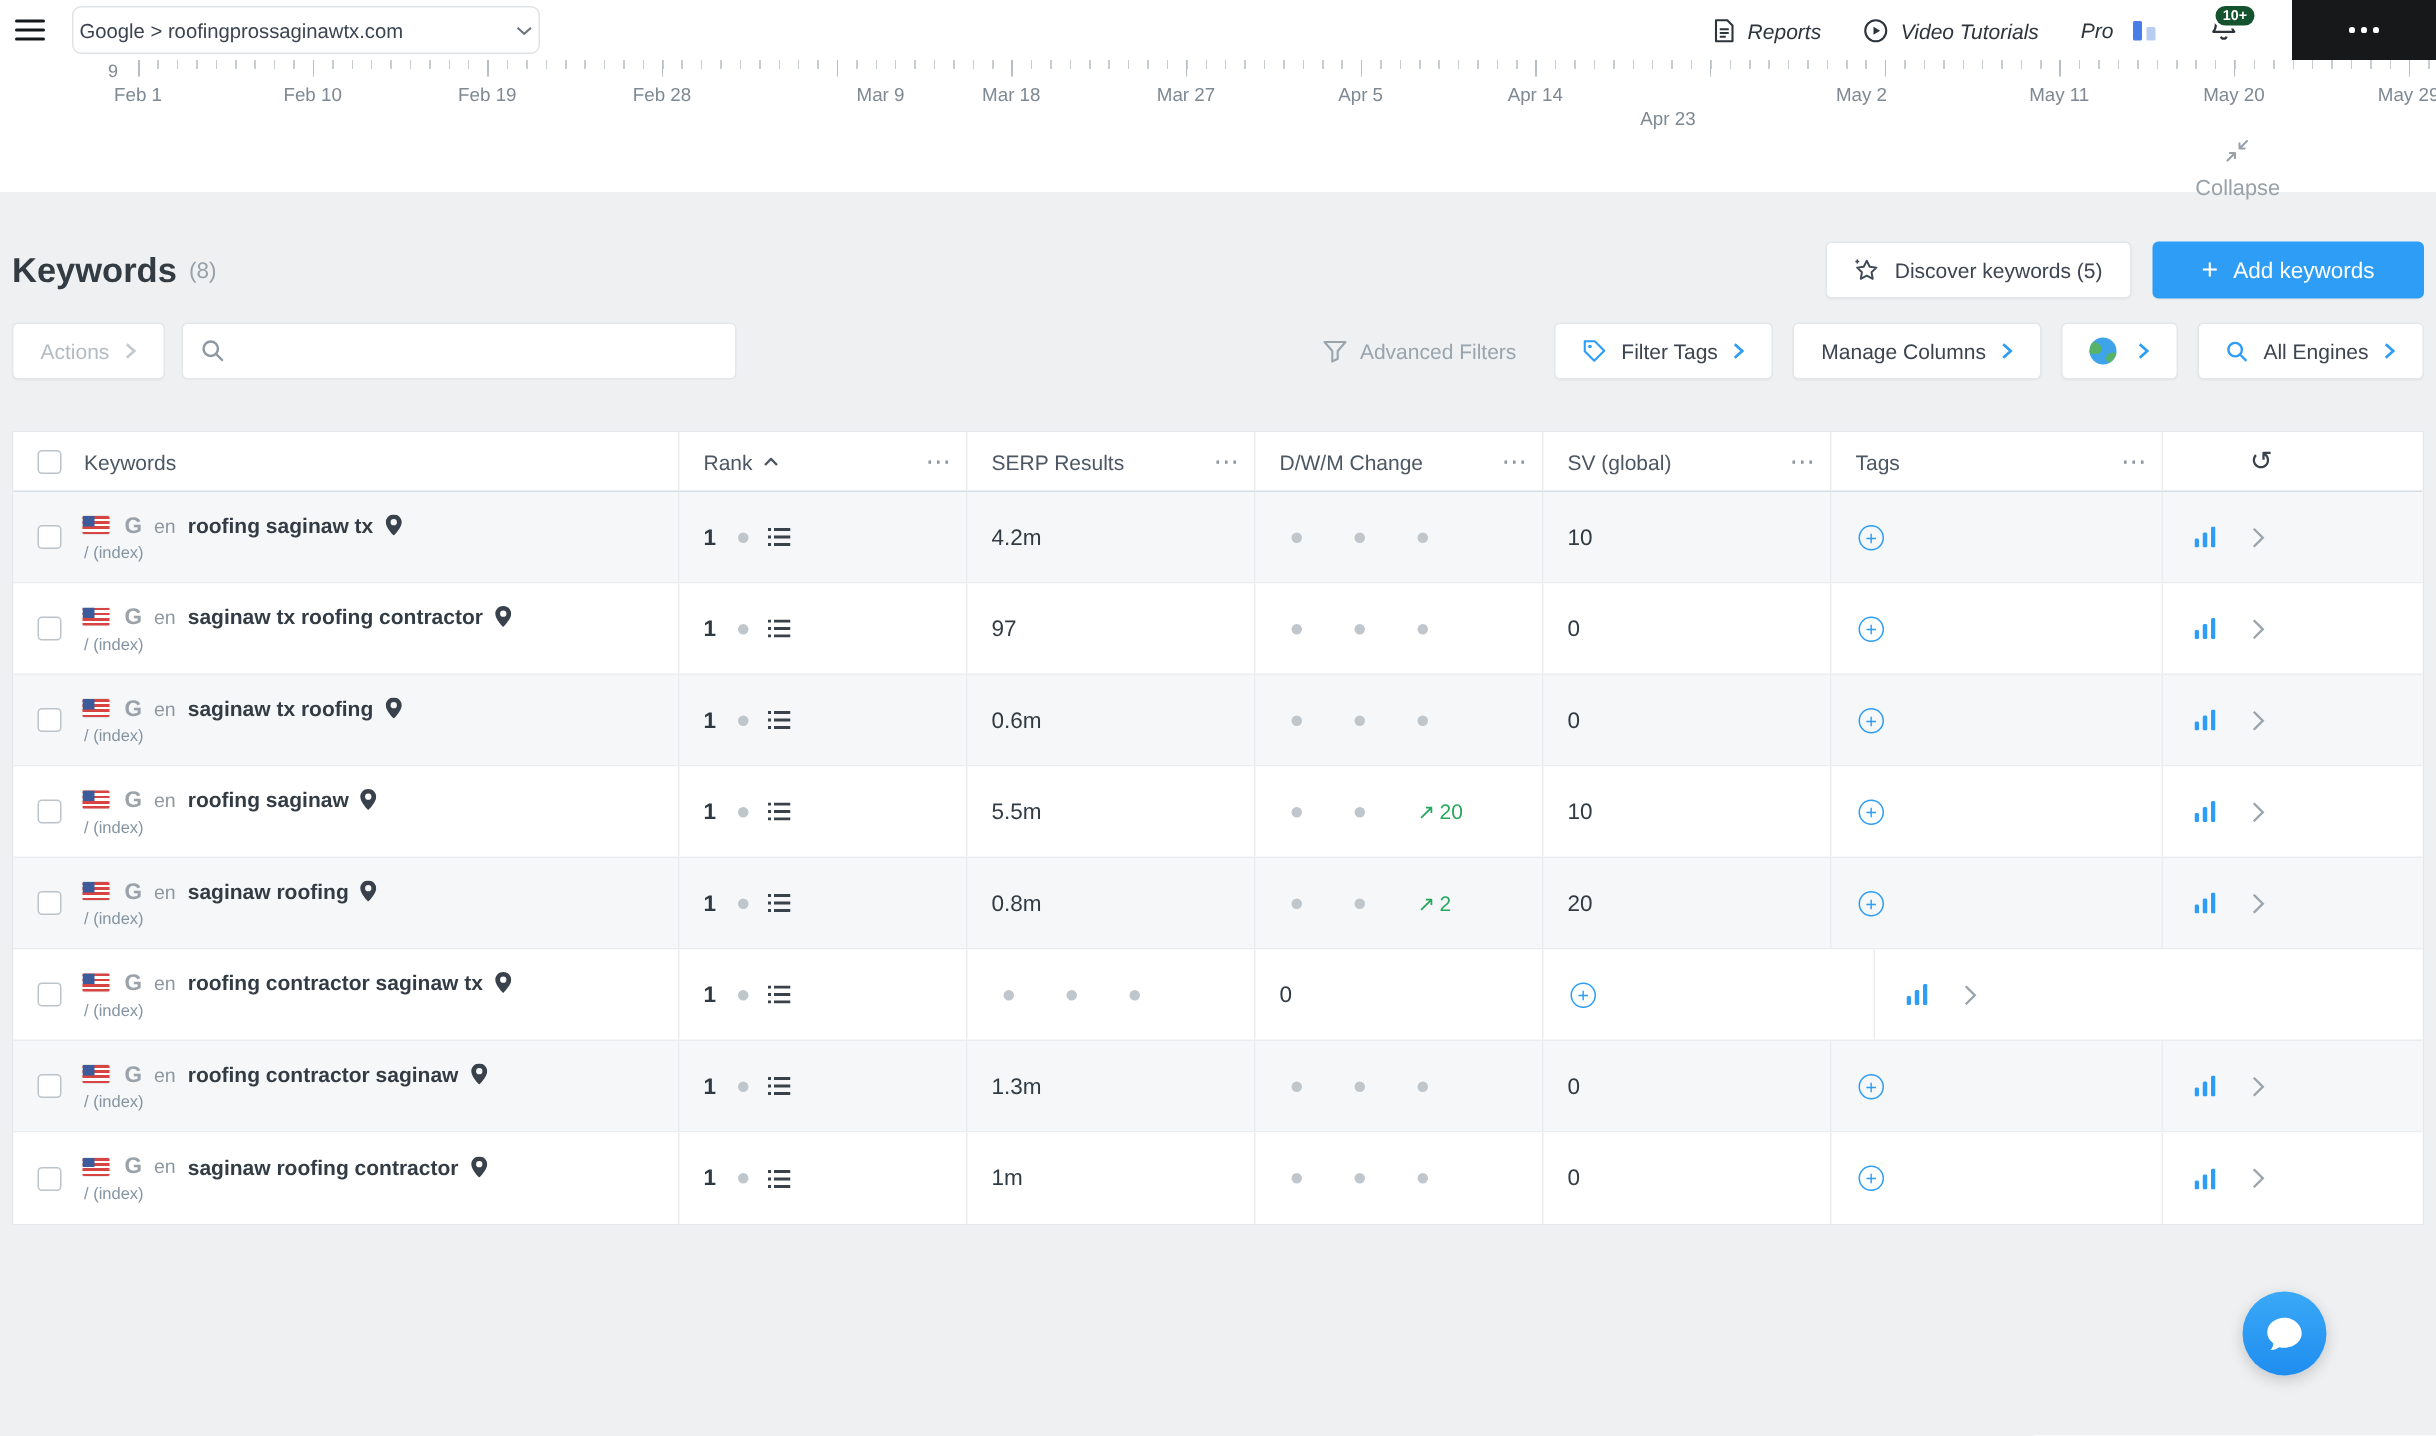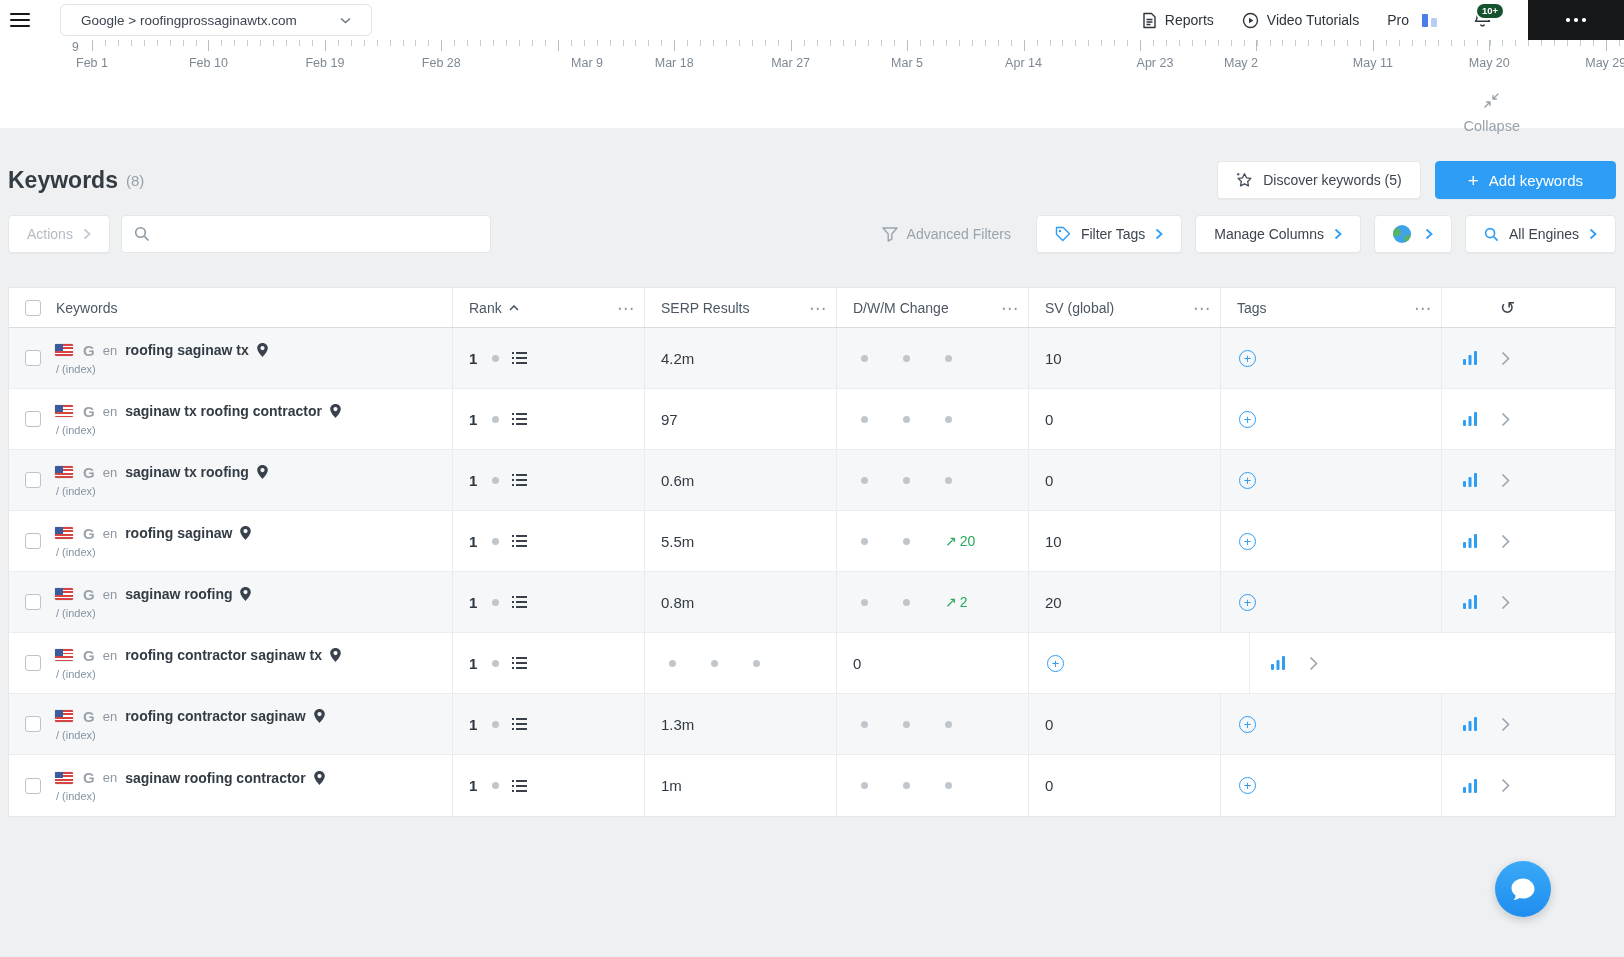--- a/index.html
+++ b/index.html
@@ -4,25 +4,25 @@
 <style>
   html,body{margin:0;padding:0;background:#fff;}
   *{box-sizing:border-box;}
   .app{width:1624px;height:957px;position:relative;overflow:hidden;background:#eef0f2;
        font-family:"Liberation Sans","DejaVu Sans",sans-serif;color:#333c45;}
 
   
   .topbar{height:40px;background:#fff;display:flex;align-items:center;position:relative;z-index:5;}
   .hamb{width:20px;display:flex;flex-direction:column;gap:3.5px;margin-left:10px;cursor:pointer;}
   .hamb i{height:2.6px;background:#15181b;border-radius:1px;display:block;}
-  .proj-select{margin-left:30px;width:312px;height:32px;border:1px solid #dfe3e6;border-radius:6px;
+  .proj-select{margin-left:18px;width:312px;height:32px;border:1px solid #dfe3e6;border-radius:6px;
        background:#fff;display:flex;align-items:center;justify-content:space-between;
-       padding:0 20px;font-size:13.5px;color:#3c4450;cursor:pointer;}
+       padding:0 4px;font-size:13.5px;color:#3c4450;cursor:pointer;}
   .tb-right{margin-left:auto;display:flex;align-items:center;height:100%;}
-  .tb-item{display:flex;align-items:flex-start;gap:8px;font-size:14px;color:#2c343c;cursor:pointer;}
+  .tb-item{display:flex;align-items:flex-end;gap:8px;font-size:14px;color:#2c343c;cursor:pointer;font-style:italic;}
   .mr28{margin-right:28px;} .mr12{margin-right:12px;} .mr34{margin-right:34px;} .mr36{margin-right:36px;}
   .bell-wrap{position:relative;}
   .badge{position:absolute;top:-6px;right:-13px;background:#14532d;color:#fff;font-size:9.5px;
        font-weight:700;padding:2px 5px;border-radius:9px;border:2px solid #fff;line-height:1;}
   .overflow-btn{width:96px;height:40px;background:#16181a;display:flex;align-items:center;
        justify-content:center;gap:4.5px;cursor:pointer;}
   .overflow-btn i{width:3.5px;height:3.5px;border-radius:50%;background:#fff;display:block;}
 
   
   .chart-panel{height:88px;background:#fff;position:relative;}
@@ -165,23 +165,23 @@
     <div class="ticks-major"></div>
     <span class="y-label">9</span>
     <div id="timeline-dates">
         <span class="tl-date" style="left: 92px;">Feb 1</span>
         <span class="tl-date" style="left: 208.44px;">Feb 10</span>
         <span class="tl-date" style="left: 324.88px;">Feb 19</span>
         <span class="tl-date" style="left: 441.32px;">Feb 28</span>
         <span class="tl-date" style="left: 587px;">Mar 9</span>
         <span class="tl-date" style="left: 674.2px;">Mar 18</span>
         <span class="tl-date" style="left: 790.64px;">Mar 27</span>
-        <span class="tl-date" style="left: 907.08px;">Mar 5</span>
+        <span class="tl-date" style="left: 907.08px;">Apr 5</span>
         <span class="tl-date" style="left: 1023.52px;">Apr 14</span>
-        <span class="tl-date" style="left: 1155px;">Apr 23</span>
+        <span class="tl-date" style="left: 1112px; margin-top: 16px;">Apr 23</span>
         <span class="tl-date" style="left: 1241px;">May 2</span>
         <span class="tl-date" style="left: 1372.84px;">May 11</span>
         <span class="tl-date" style="left: 1489.28px;">May 20</span>
         <span class="tl-date" style="left: 1605.72px;">May 29</span>
       </div>
     <div class="collapse-btn">
       <svg width="17" height="17" viewBox="0 0 17 17" fill="none" stroke="#98a2aa" stroke-width="1.4" stroke-linecap="round" stroke-linejoin="round">
           <path d="M15 2L10 7M10 3.6V7h3.4"></path>
           <path d="M2 15l5-5M7 13.4V10H3.6"></path>
         </svg>

